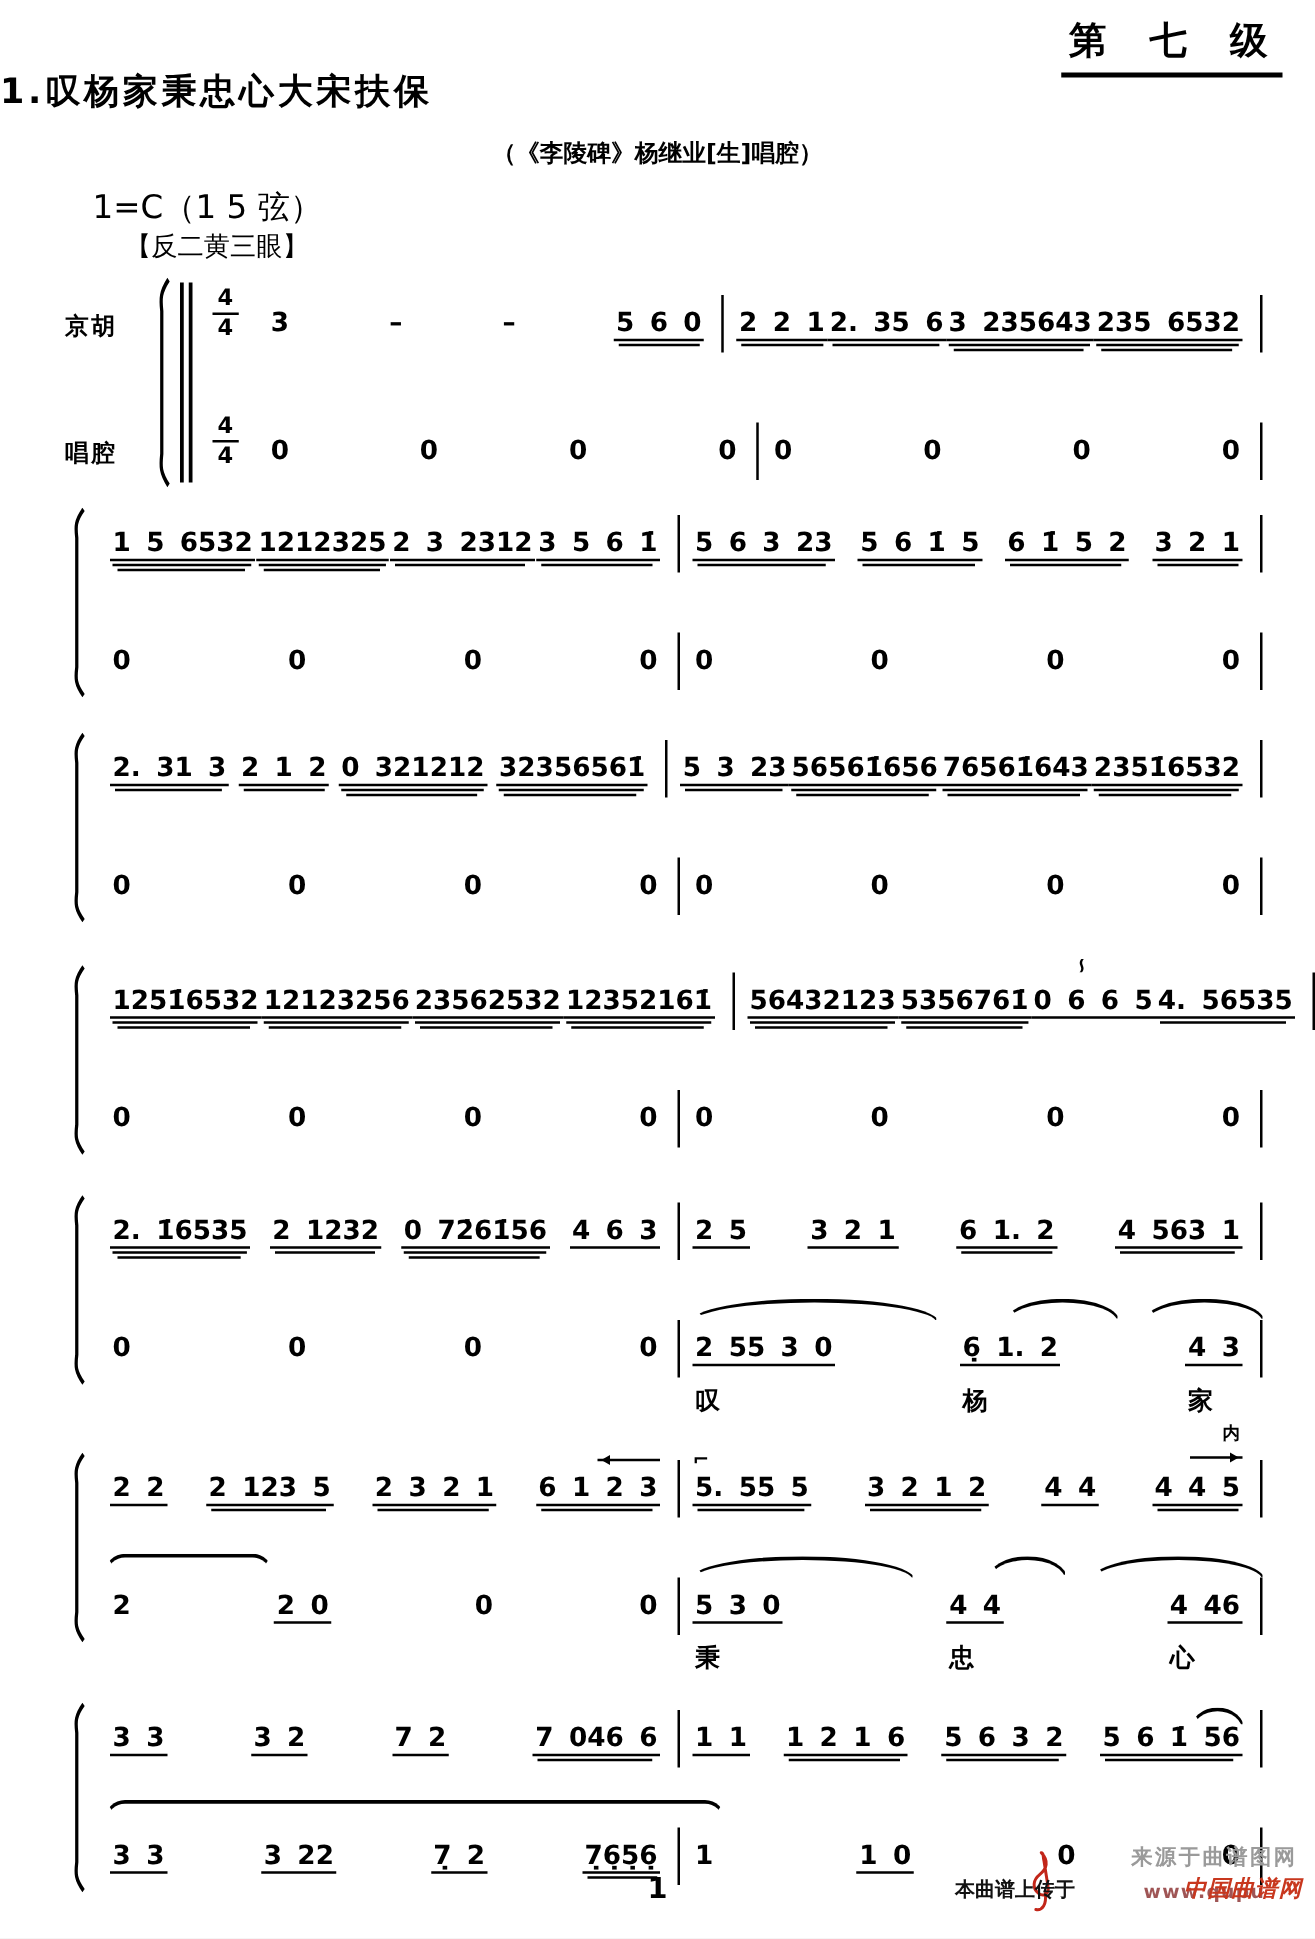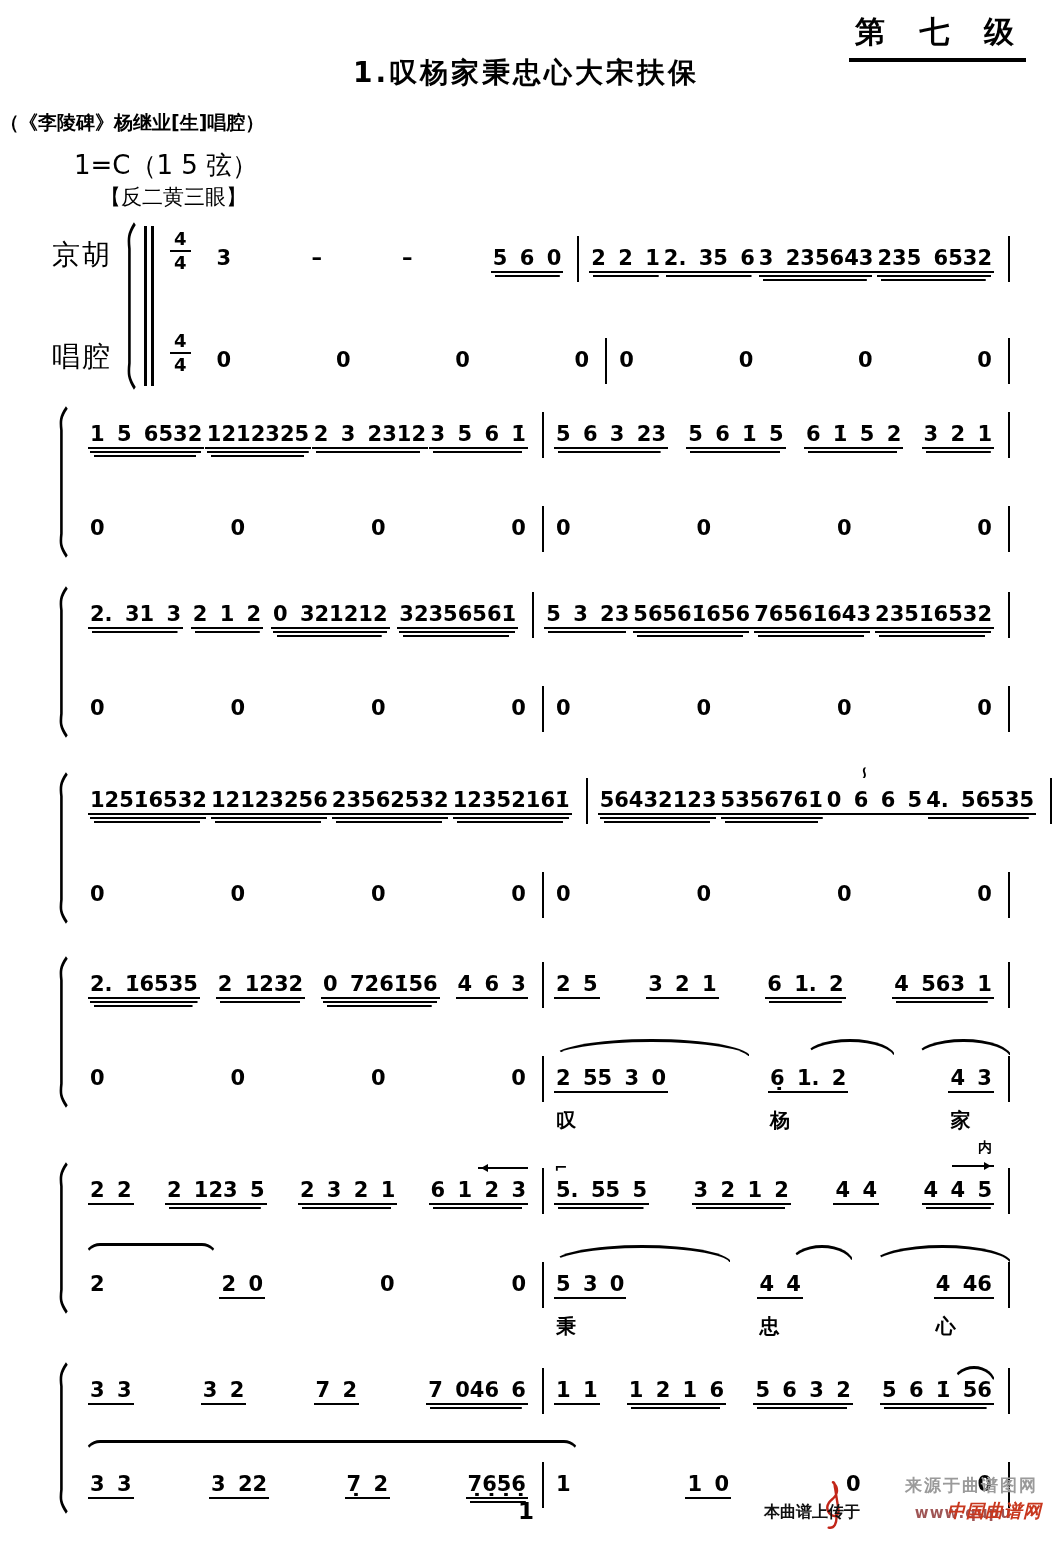--- a/index.html
+++ b/index.html
@@ -2,22 +2,22 @@
 <html><head>
 <meta charset="utf-8">
 <style>
   html,body{margin:0;padding:0;background:#e8e8e8}
   .page{position:relative;width:1052px;height:1551px;margin:0 auto;background:#fff;
         font-family:"DejaVu Sans","Liberation Sans",sans-serif;color:#000;overflow:hidden}
 
   
   .grade{position:absolute;top:12px;right:26px;font-size:30px;font-weight:bold;
          letter-spacing:12px;border-bottom:4px solid #000;padding:0 0 5px 6px;white-space:nowrap}
-  .title{position:absolute;top:54px;left:0;right:0;text-align:center;font-size:28px;font-weight:bold;letter-spacing:3px}
-  .subtitle{position:absolute;top:110px;left:0;right:0;text-align:left;font-size:19px;font-weight:bold}
+  .title{position:absolute;top:54px;left:0;right:0;font-size:28px;font-weight:bold;letter-spacing:3px}
+  .subtitle{position:absolute;top:110px;left:0;right:0;text-align:center;font-size:19px;font-weight:bold}
   .key{position:absolute;top:148px;left:74px;font-size:26px;font-weight:normal}
   .banshi{position:absolute;top:183px;left:100px;font-size:21px;font-weight:normal}
 
   
   .sys{position:absolute;left:78px;width:932px}
   .s1{left:170px;width:840px}
   .row{position:relative;display:flex;align-items:flex-end}
   .row + .row{margin-top:48px}
   .m{flex:1;height:46px;display:flex;justify-content:space-between;align-items:flex-end;
      position:relative;padding:0 14px 0 10px}
@@ -31,21 +31,21 @@
   .u2{background-image:linear-gradient(#000,#000),linear-gradient(#000,#000);
       background-size:100% 2px,90% 2px;background-position:0 calc(100% - 9px),4px calc(100% - 5px)}
   .u3{background-image:linear-gradient(#000,#000),linear-gradient(#000,#000),linear-gradient(#000,#000);
       background-size:100% 2px,96% 2px,88% 2px;
       background-position:0 calc(100% - 9px),2px calc(100% - 5px),6px calc(100% - 1px)}
 
   .brace{position:absolute;left:-22px;top:-6px;height:calc(100% + 12px);width:13px}
   .s1 .brace{left:-46px}
   .dbl{position:absolute;left:-26px;top:-2px;height:calc(100% + 4px);width:4px;
        border-left:3px solid #000;border-right:3px solid #000}
-  .ilabel{position:absolute;left:-118px;bottom:8px;font-size:28px;font-weight:normal;letter-spacing:2px;white-space:nowrap}
+  .ilabel{position:absolute;left:-118px;bottom:8px;font-size:19px;font-weight:bold;letter-spacing:2px;white-space:nowrap}
   .ts{display:flex;flex-direction:column;align-items:center;font-size:18px;font-weight:bold;
       line-height:1;margin:0 14px 8px 0}
   .ts b{padding:2px 4px}
   .ts b:first-child{border-bottom:2px solid #000}
 
   .slur{position:absolute;height:14px;border:2px solid transparent;border-top:3px solid #000;
         border-radius:50% 50% 0 0 / 100% 100% 0 0}
   .slur.flat{border-radius:16px 16px 0 0;height:18px}
   .arr{position:absolute;border-top:2.5px solid #000;height:0}
   .arr-l:before{content:"";position:absolute;left:-1px;top:-5px;border:4px solid transparent;border-right:7px solid #000}

